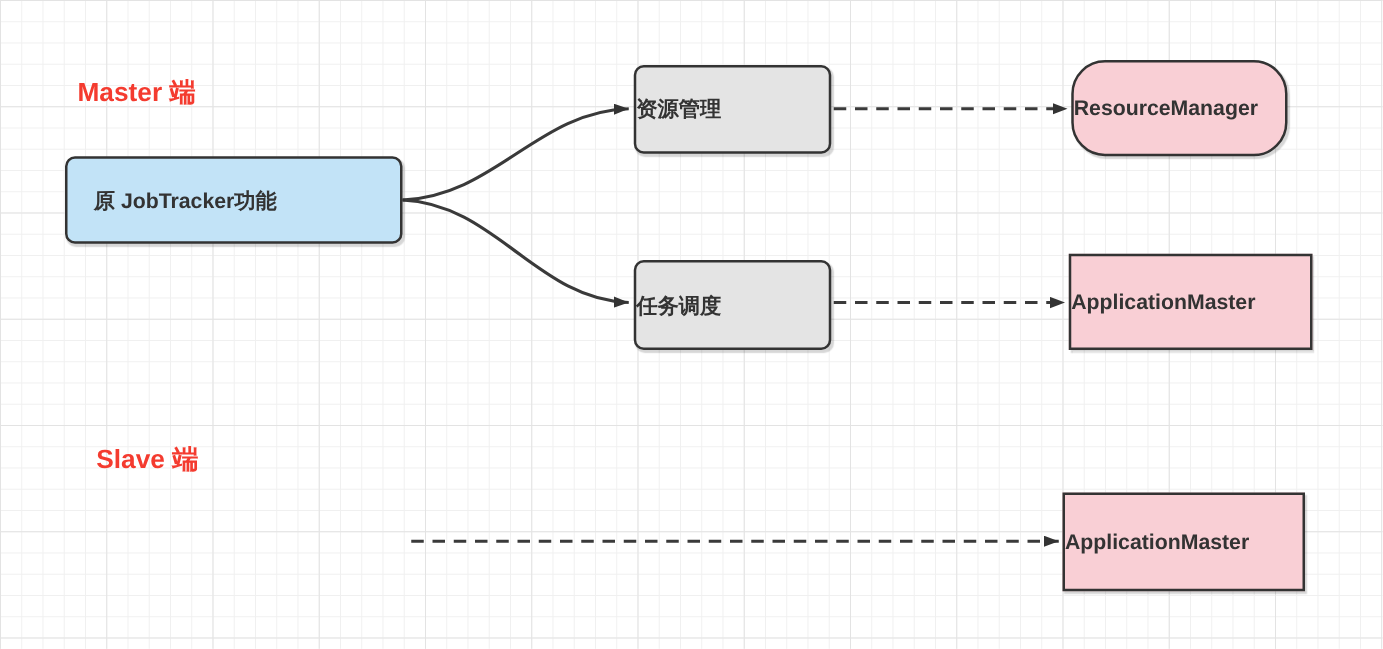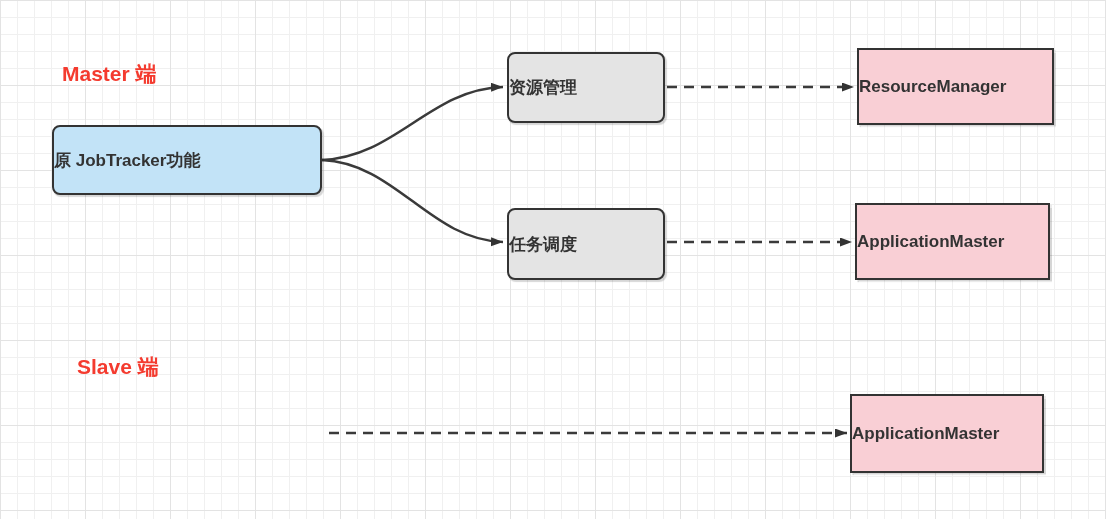--- a/index.html
+++ b/index.html
@@ -33,39 +33,39 @@
     justify-content: flex-start;
     border: 2.5px solid var(--node-border, #333333);
     box-sizing: border-box;
     font-weight: bold;
     font-size: 17px;
     color: var(--node-text, #333333);
     box-shadow: 1.5px 2px 1px rgba(0,0,0,0.16);
     white-space: nowrap;
   }
   .node.rounded { border-radius: 8px; }
-  .node.blue { background: var(--blue-fill, #C2E3F7); }
+  .node.blue { background: var(--blue-fill, #C2E3F7); padding-left: 21px; }
   .node.gray { background: var(--gray-fill, #E4E4E4); }
   .node.pink { background: var(--pink-fill, #F9CFD5); }
 
   .section-label {
     position: absolute;
     font-weight: bold;
     font-size: 21px;
     color: var(--section-label, #F43B2F);
     white-space: nowrap;
   }
 
   #lbl-master      { left: 62px;  top: 60px;  }
   #lbl-slave       { left: 77px;  top: 353px; }
 
   #node-jobtracker        { left: 52px;  top: 125px; width: 270px; height: 70px; }
   #node-resource-mgmt     { left: 507px; top: 52px;  width: 158px; height: 71px; }
   #node-task-sched        { left: 507px; top: 208px; width: 158px; height: 72px; }
-  #node-resource-manager  { left: 857px; top: 48px;  width: 197px; height: 77px; }
+  #node-resource-manager  { left: 857px; top: 48px;  width: 173px; height: 77px; border-radius: 27px; }
   #node-app-master-top    { left: 855px; top: 203px; width: 195px; height: 77px; }
   #node-tasktracker       { left: 58px;  top: 397px; width: 269px; height: 71px; }
   #node-app-master-bottom { left: 850px; top: 394px; width: 194px; height: 79px; }
 </style>
 </head>
 <body>
 
 <div class="canvas">
 
   <svg class="arrows" viewBox="0 0 1106 519" xmlns="http://www.w3.org/2000/svg">

